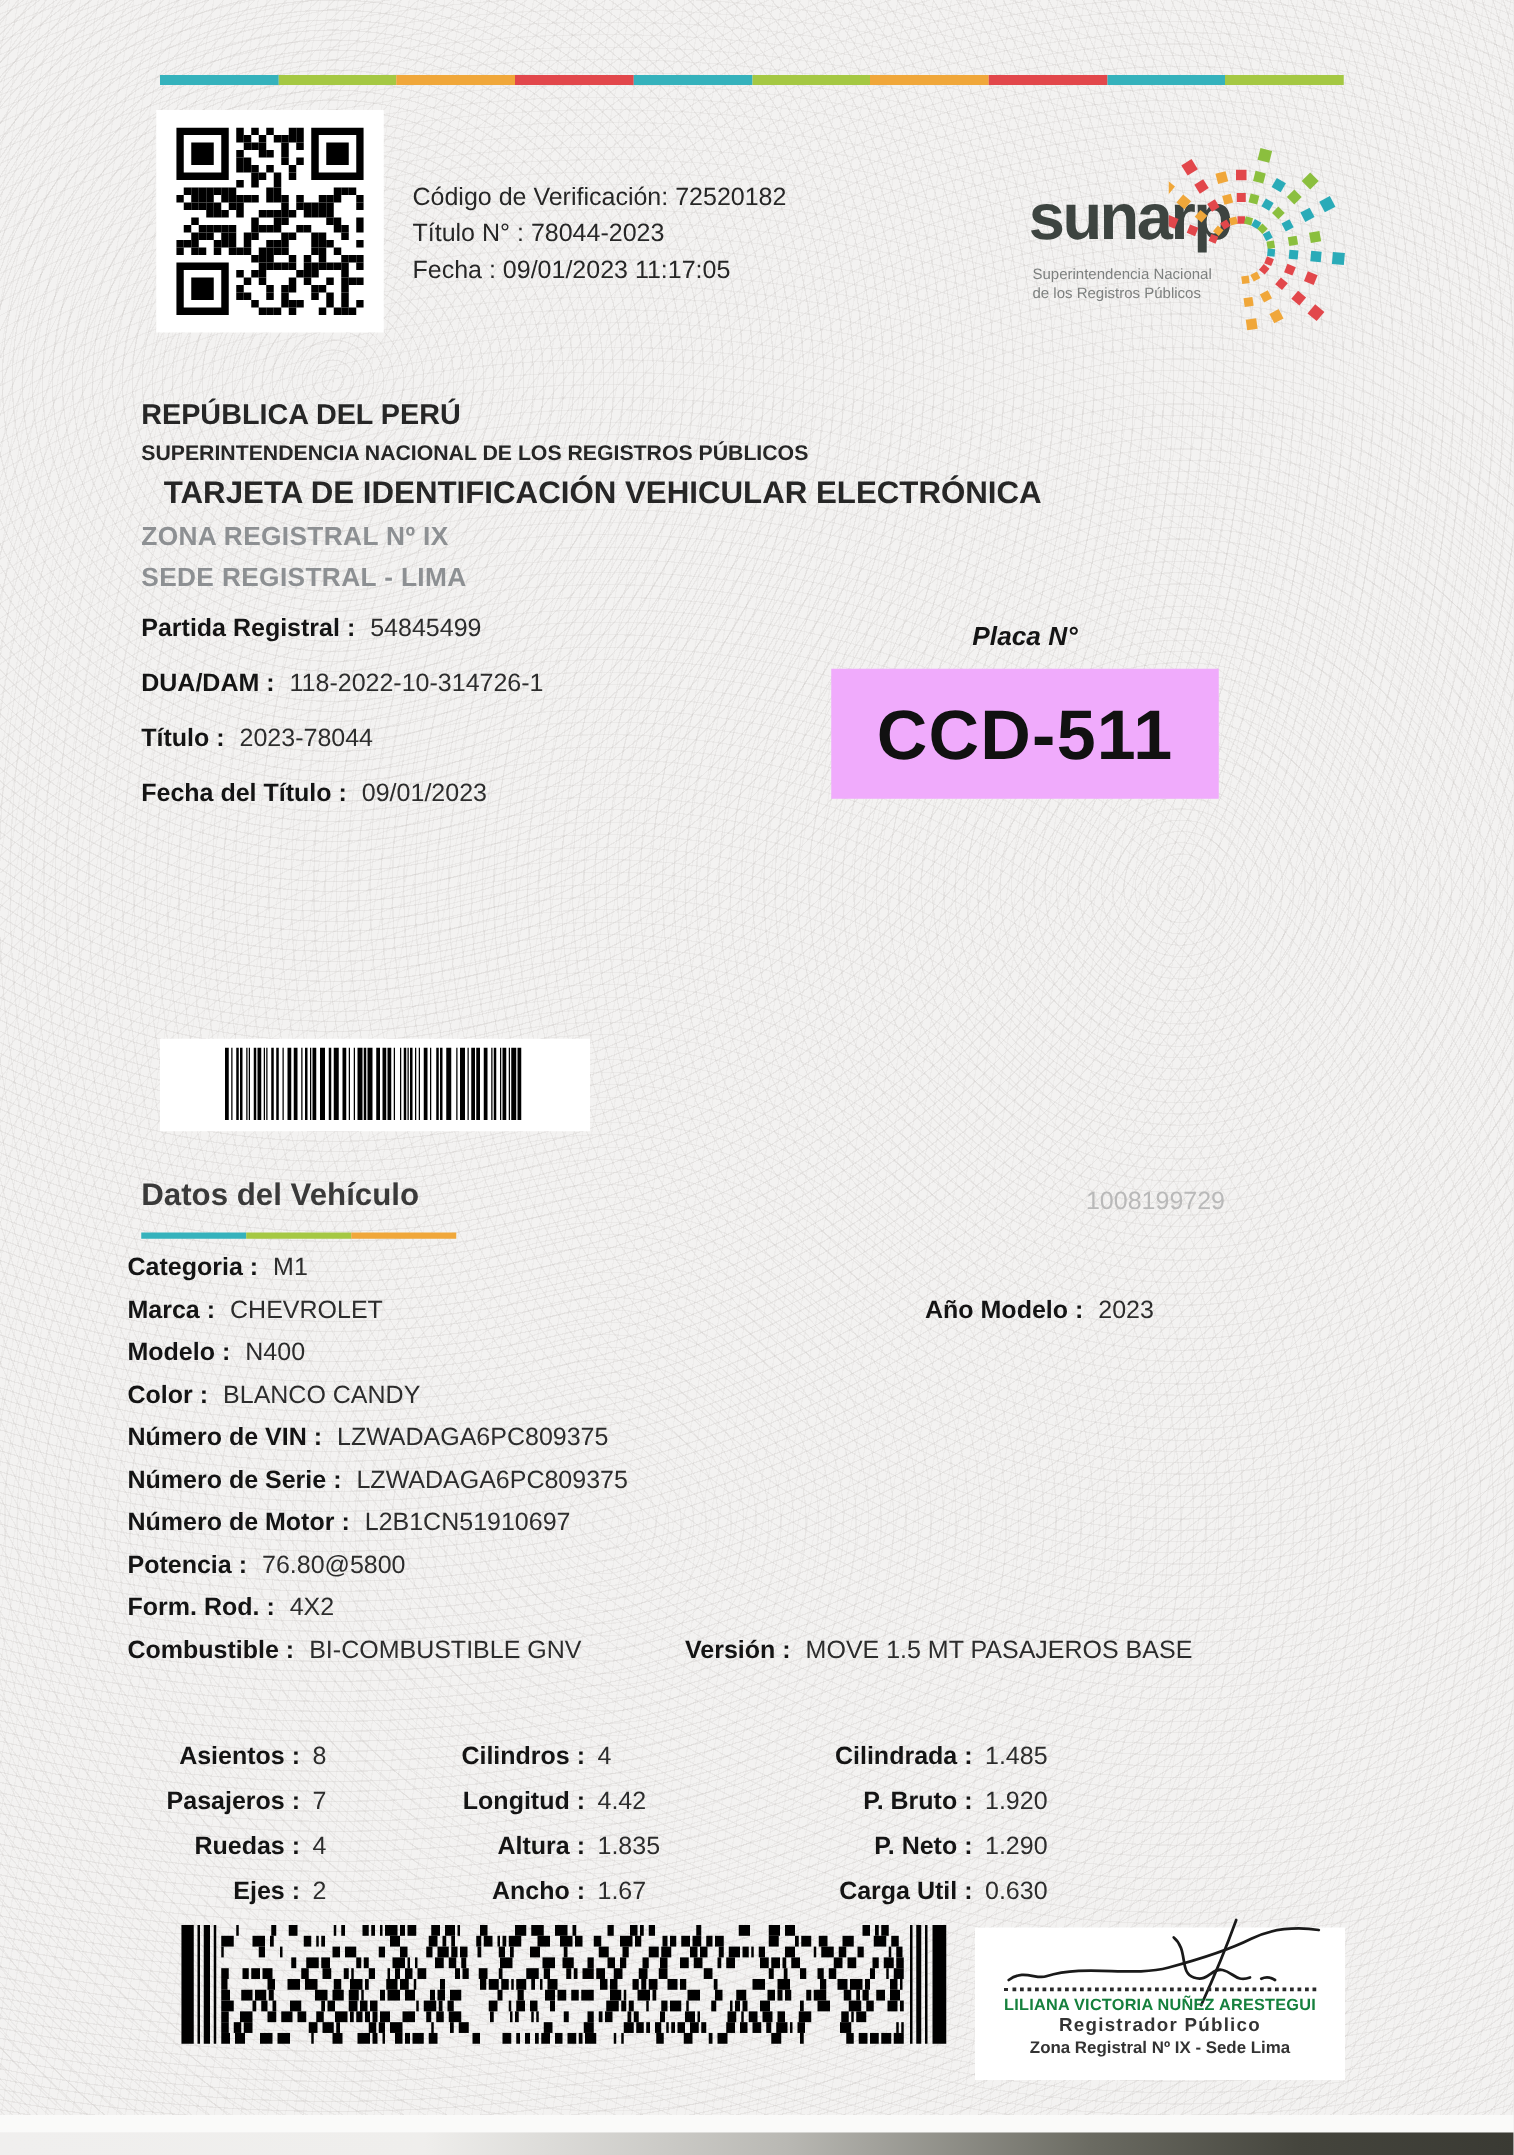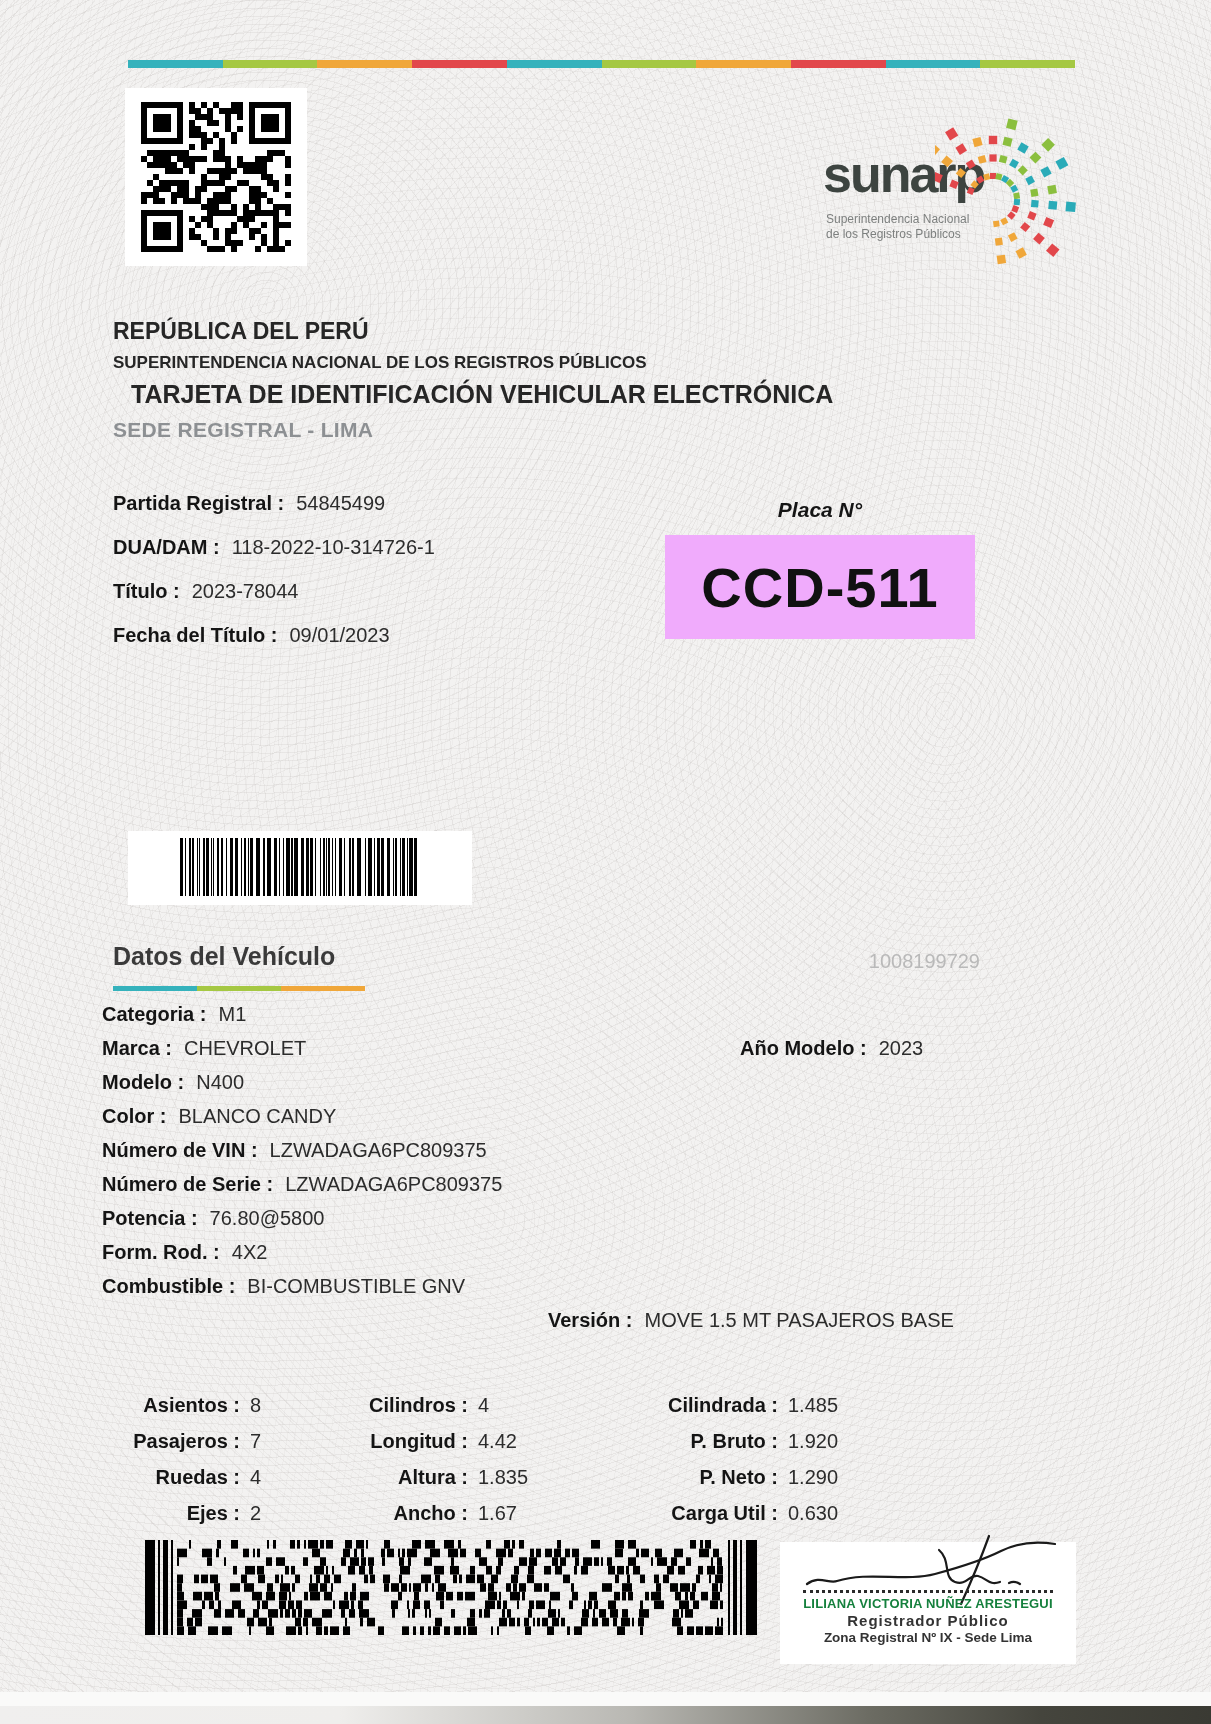--- a/index.html
+++ b/index.html
@@ -338,20 +338,25 @@
         <rect x="12" y="12" width="18" height="18" fill="#000"></rect>
         <rect x="108" y="0" width="42" height="42" fill="#000"></rect>
         <rect x="114" y="6" width="30" height="30" fill="#fff"></rect>
         <rect x="120" y="12" width="18" height="18" fill="#000"></rect>
         <rect x="0" y="108" width="42" height="42" fill="#000"></rect>
         <rect x="6" y="114" width="30" height="30" fill="#fff"></rect>
         <rect x="12" y="120" width="18" height="18" fill="#000"></rect>
       </svg>
   </div>
 
+  <div class="abs ver-block">
+    <div><span>Código de Verificación:</span> <span>72520182</span></div>
+    <div><span>Título N° :</span> <span>78044-2023</span></div>
+    <div><span>Fecha :</span> <span>09/01/2023 11:17:05</span></div>
+  </div>
 
   <div class="abs logo-word">sunarp</div>
   <div class="abs logo-tagline">
     <div>Superintendencia Nacional</div>
     <div>de los Registros Públicos</div>
   </div>
   <svg class="abs burst" id="burst" width="165" height="185" viewBox="0 0 165 185">
       <rect x="32.74758749039711" y="106.00944175801811" width="6" height="6" fill="#e2474b" transform="rotate(-158 35.74758749039711 109.00944175801811)"></rect>
       <rect x="15.458278108194934" y="98.66652307653169" width="7.2" height="7.2" fill="#e2474b" transform="rotate(-158 19.058278108194934 102.26652307653168)"></rect>
       <rect x="-1.831031274007242" y="91.32360439504527" width="8.4" height="8.4" fill="#e2474b" transform="rotate(-158 2.368968725992758 95.52360439504527)"></rect>
@@ -403,20 +408,21 @@
       <rect x="81.96829376715344" y="166.77685557153563" width="8.4" height="8.4" fill="#f0a73a" transform="rotate(62 86.16829376715344 170.97685557153562)"></rect>
       <rect x="58.340154423041575" y="138.76643364979768" width="6" height="6" fill="#f0a73a" transform="rotate(82 61.340154423041575 141.76643364979768)"></rect>
       <rect x="60.24527024032276" y="155.99125888714596" width="7.2" height="7.2" fill="#f0a73a" transform="rotate(82 63.84527024032276 159.59125888714595)"></rect>
       <rect x="62.15038605760394" y="173.21608412449422" width="8.4" height="8.4" fill="#f0a73a" transform="rotate(82 66.35038605760394 177.4160841244942)"></rect>
     </svg>
 
   <div class="abs hdr">
     <div class="country">REPÚBLICA DEL PERÚ</div>
     <div class="org">SUPERINTENDENCIA NACIONAL DE LOS REGISTROS PÚBLICOS</div>
     <div class="doc-title">TARJETA DE IDENTIFICACIÓN VEHICULAR ELECTRÓNICA</div>
+    <div class="zone">ZONA REGISTRAL Nº IX</div>
     <div class="sede">SEDE REGISTRAL - LIMA</div>
   </div>
 
   <div class="abs reg-fields">
     <div class="field-row">
       <span class="lbl">Partida Registral :</span>
       <span class="val">54845499</span>
     </div>
     <div class="field-row">
       <span class="lbl">DUA/DAM :</span>
@@ -521,20 +527,24 @@
         <span class="lbl">Color :</span>
         <span class="val">BLANCO CANDY</span>
       </div>
     <div class="field-row">
         <span class="lbl">Número de VIN :</span>
         <span class="val">LZWADAGA6PC809375</span>
       </div>
     <div class="field-row">
         <span class="lbl">Número de Serie :</span>
         <span class="val">LZWADAGA6PC809375</span>
+      </div>
+    <div class="field-row">
+        <span class="lbl">Número de Motor :</span>
+        <span class="val">L2B1CN51910697</span>
       </div>
     <div class="field-row">
         <span class="lbl">Potencia :</span>
         <span class="val">76.80@5800</span>
       </div>
     <div class="field-row">
         <span class="lbl">Form. Rod. :</span>
         <span class="val">4X2</span>
       </div>
     <div class="field-row">

